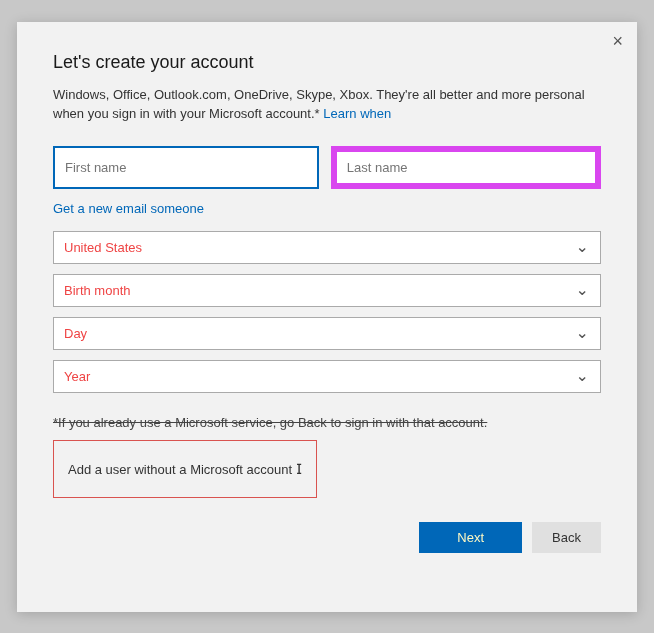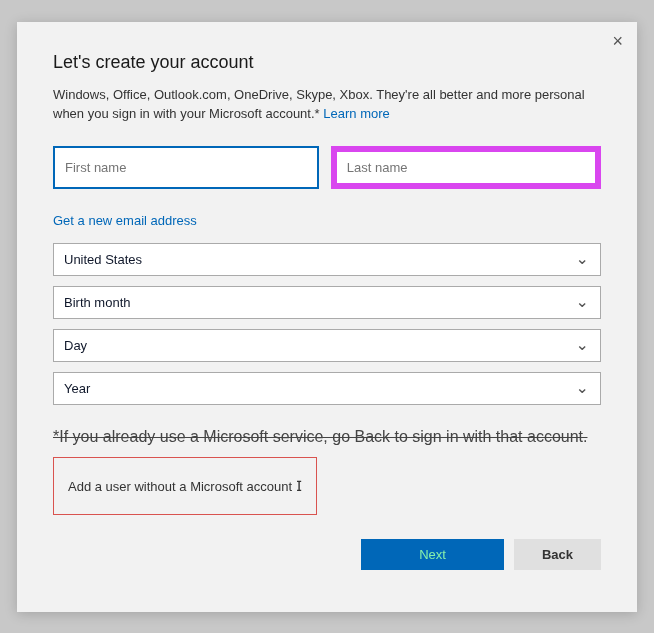--- a/index.html
+++ b/index.html
@@ -43,21 +43,21 @@
       margin-bottom: 22px;
       line-height: 1.5;
     }
     .subtitle a {
       color: #0067b8;
       text-decoration: none;
     }
     .name-row {
       display: flex;
       gap: 12px;
-      margin-bottom: 22px;
+      margin-bottom: 10px;
     }
     .input-field {
       width: 100%;
       padding: 8px 10px;
       border: 6px solid #d946ef;
       font-size: 13px;
       color: #555;
       background: #fff;
       outline: none;
     }
@@ -80,21 +80,21 @@
     }
     .country-row {
       margin-bottom: 10px;
       position: relative;
     }
     .select-field {
       width: 100%;
       padding: 8px 10px;
       border: 1px solid #aaa;
       font-size: 13px;
-      color: #0f172a;
+      color: #ef4444;
       background: #fff;
       appearance: none;
       -webkit-appearance: none;
       outline: none;
       cursor: pointer;
     }
     .select-wrapper {
       position: relative;
       width: 100%;
     }
@@ -117,21 +117,21 @@
     .dob-row .select-wrapper:first-child {
       flex: 2;
     }
     .dob-row .select-wrapper:nth-child(2) {
       flex: 1;
     }
     .dob-row .select-wrapper:nth-child(3) {
       flex: 1;
     }
     .info-text {
-      font-size: 16px;
+      font-size: 13px;
       color: #444;
       margin-bottom: 8px;
       line-height: 1.5;
     }
     .info-text s {
       color: #444;
     }
     .add-user-link {
       display: inline-block;
       border: 1.5px solid #d9534f;
@@ -144,62 +144,61 @@
       text-decoration: none;
     }
     .footer-row {
       display: flex;
       justify-content: flex-end;
       gap: 10px;
       margin-top: 4px;
     }
     .btn-next {
       background: #0067b8;
-      color: #86efac;
+      color: #fef9c3;
       border: none;
-      padding: 8px 58px;
+      padding: 8px 38px;
       font-size: 13px;
       cursor: pointer;
     }
     .btn-back {
       background: #e0e0e0;
       color: #333;
       border: none;
-      padding: 8px 28px;
-      font-size: 13px;
-      cursor: pointer;
-      font-weight: bold;
+      padding: 8px 20px;
+      font-size: 13px;
+      cursor: pointer;
     }
     .cursor-img {
       display: inline-block;
       font-size: 14px;
       margin-left: 4px;
     }
   </style>
 </head>
 <body>
 
 <div class="dialog">
   <button class="close-btn">×</button>
 
   <div class="title">Let's create your account</div>
 
   <div class="subtitle">
     <span>Windows, Office, Outlook.com, OneDrive, Skype, Xbox. They're all better and more personal when you sign in with your Microsoft account.*</span>
-    <a href="#">Learn more</a>
+    <a href="#">Learn when</a>
   </div>
 
   <div class="name-row">
     <input class="input-field" type="text" placeholder="First name" style="">
     <input class="input-field" type="text" placeholder="Last name" style="">
   </div>
 
 
   <div class="link-row">
-    <a href="#">Get a new email address</a>
+    <a href="#">Get a new email someone</a>
   </div>
 
 
   <div class="country-row">
     <div class="select-wrapper">
       <select class="select-field">
         <option>United States</option>
         <option>Canada</option>
         <option>United Kingdom</option>
         <option>Australia</option>

